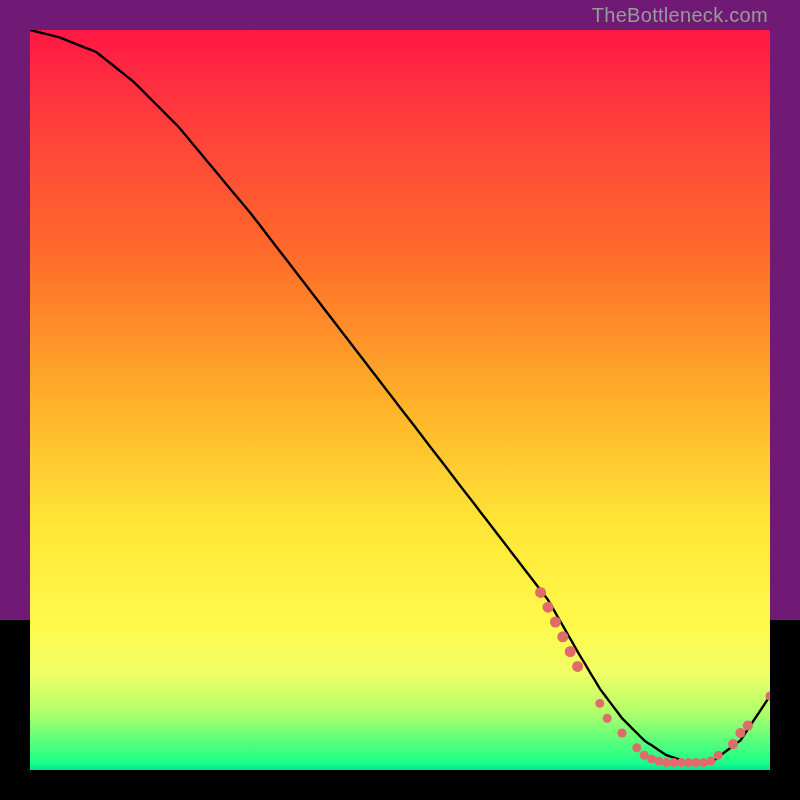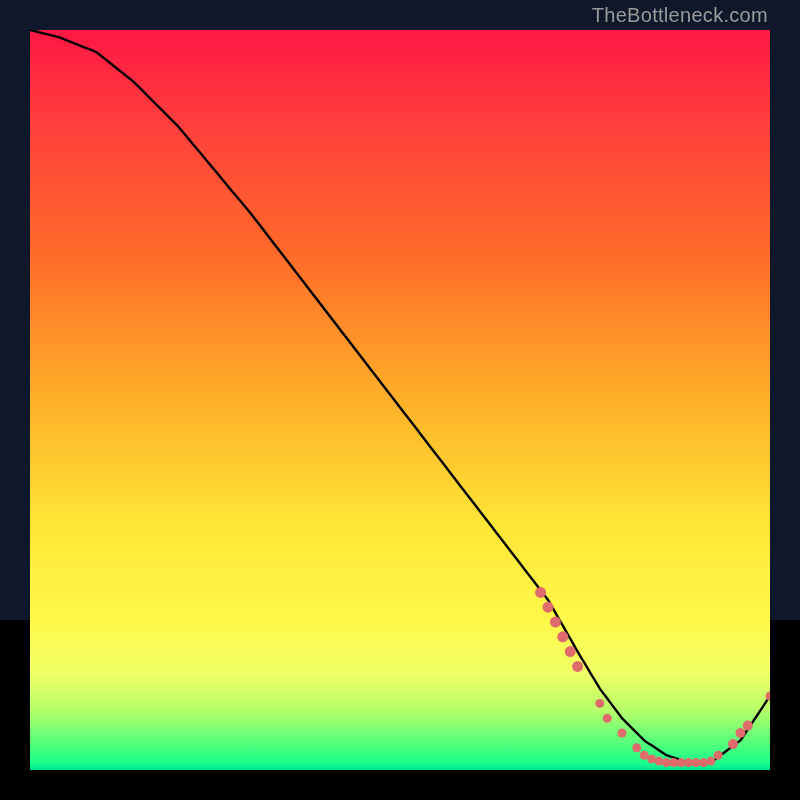--- a/index.html
+++ b/index.html
@@ -8,21 +8,21 @@
     width: 800px;
     height: 800px;
     background: #000;
     overflow: hidden;
     font-family: Arial, Helvetica, sans-serif;
   }
   .frame {
     position: relative;
     width: 800px;
     height: 620px;
-    background: #0f172a;
+    background: #701a75;
   }
   .plot {
     position: absolute;
     left: 30px;
     top: 30px;
     width: 740px;
     height: 740px;
     overflow: hidden;
     
     background: linear-gradient(

